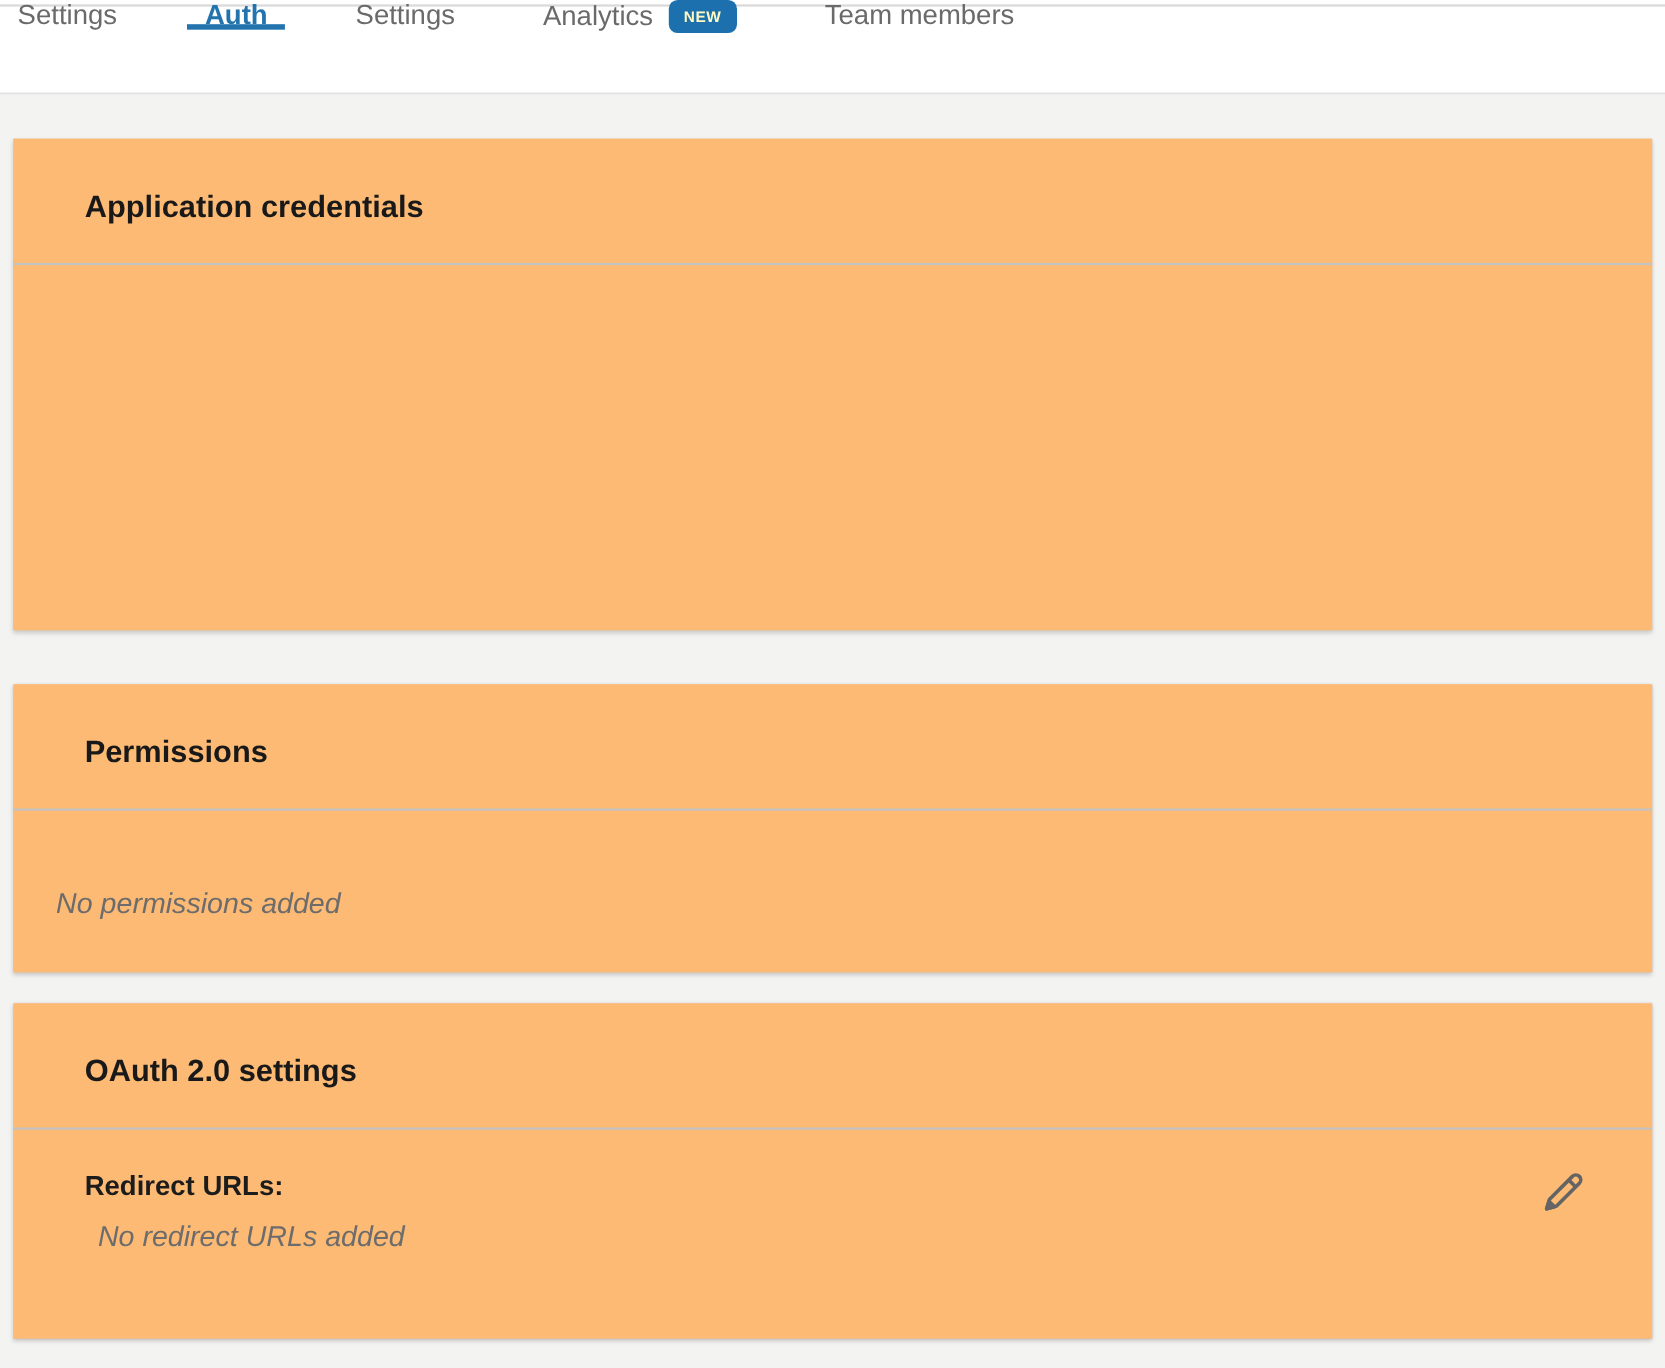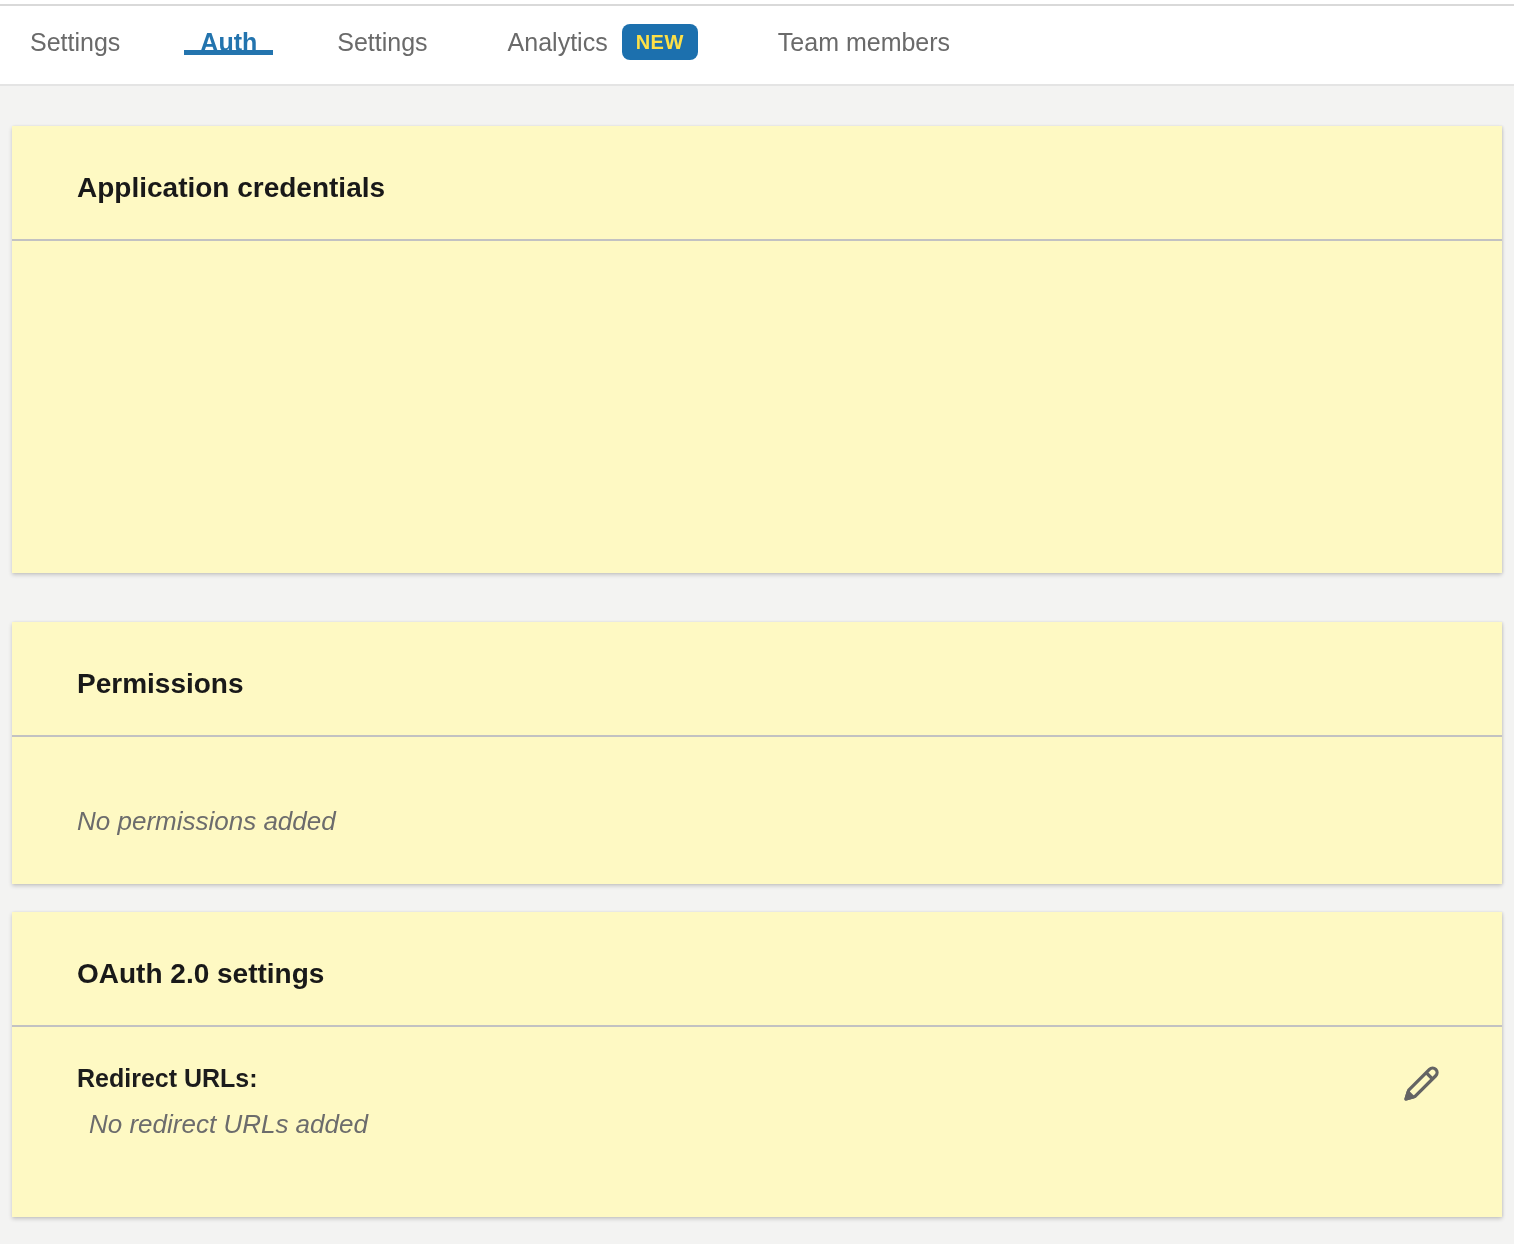--- a/index.html
+++ b/index.html
@@ -20,23 +20,23 @@
   }
   .tabbar::before {
     content: "";
     position: absolute;
     top: 4px; left: 0; right: 0;
     height: 2px;
     background: #d9d9d9;
   }
   .tabs {
     display: flex;
-    align-items: center;
+    align-items: flex-start;
     height: 100%;
-    padding-left: 30px;
+    padding-left: 16px;
     gap: 80px;
   }
   .tab {
     position: relative;
     display: flex;
     align-items: center;
     gap: 14px;
     font-size: 25px;
     color: #6a6a6a;
     cursor: pointer;
@@ -49,33 +49,33 @@
   .tab.active::after {
     content: "";
     position: absolute;
     left: -16px; right: -16px;
     bottom: 2px;
     height: 5px;
     background: var(--active-tab-blue, #2374ae);
   }
   .badge {
     background: var(--badge-blue, #1c70ae);
-    color: #fde047;
-    font-size: 20px;
+    color: #fef9c3;
+    font-size: 14px;
     font-weight: 700;
     line-height: 1;
     padding: 8px 14px 8px;
     border-radius: 8px;
     letter-spacing: 0.5px;
   }
 
   
   .content { padding: 40px 12px 0; }
   .card {
-    background: #fef9c3;
+    background: #fdba74;
     box-shadow: 0 2px 4px rgba(0,0,0,0.18), 1px 0 2px rgba(0,0,0,0.08);
     overflow: hidden;
   }
   .card-header {
     height: 115px;
     display: flex;
     align-items: center;
     padding: 10px 65px 0;
     border-bottom: 2px solid #c2c2c2;
   }
@@ -117,21 +117,21 @@
     letter-spacing: 4px;
     color: #4d4d4d;
     padding-top: 2px;
   }
   .eye-btn {
     display: inline-flex;
     width: 32px; height: 32px;
     cursor: pointer;
   }
 
-  .card-permissions .card-body { padding: 68px 65px 0; }
+  .card-permissions .card-body { padding: 68px 39px 0; }
   .empty-text {
     font-size: 26px;
     font-style: italic;
     color: #6c6c6c;
     line-height: 32px;
   }
 
   .card-oauth .card-body {
     position: relative;
     padding: 36px 65px 0;

